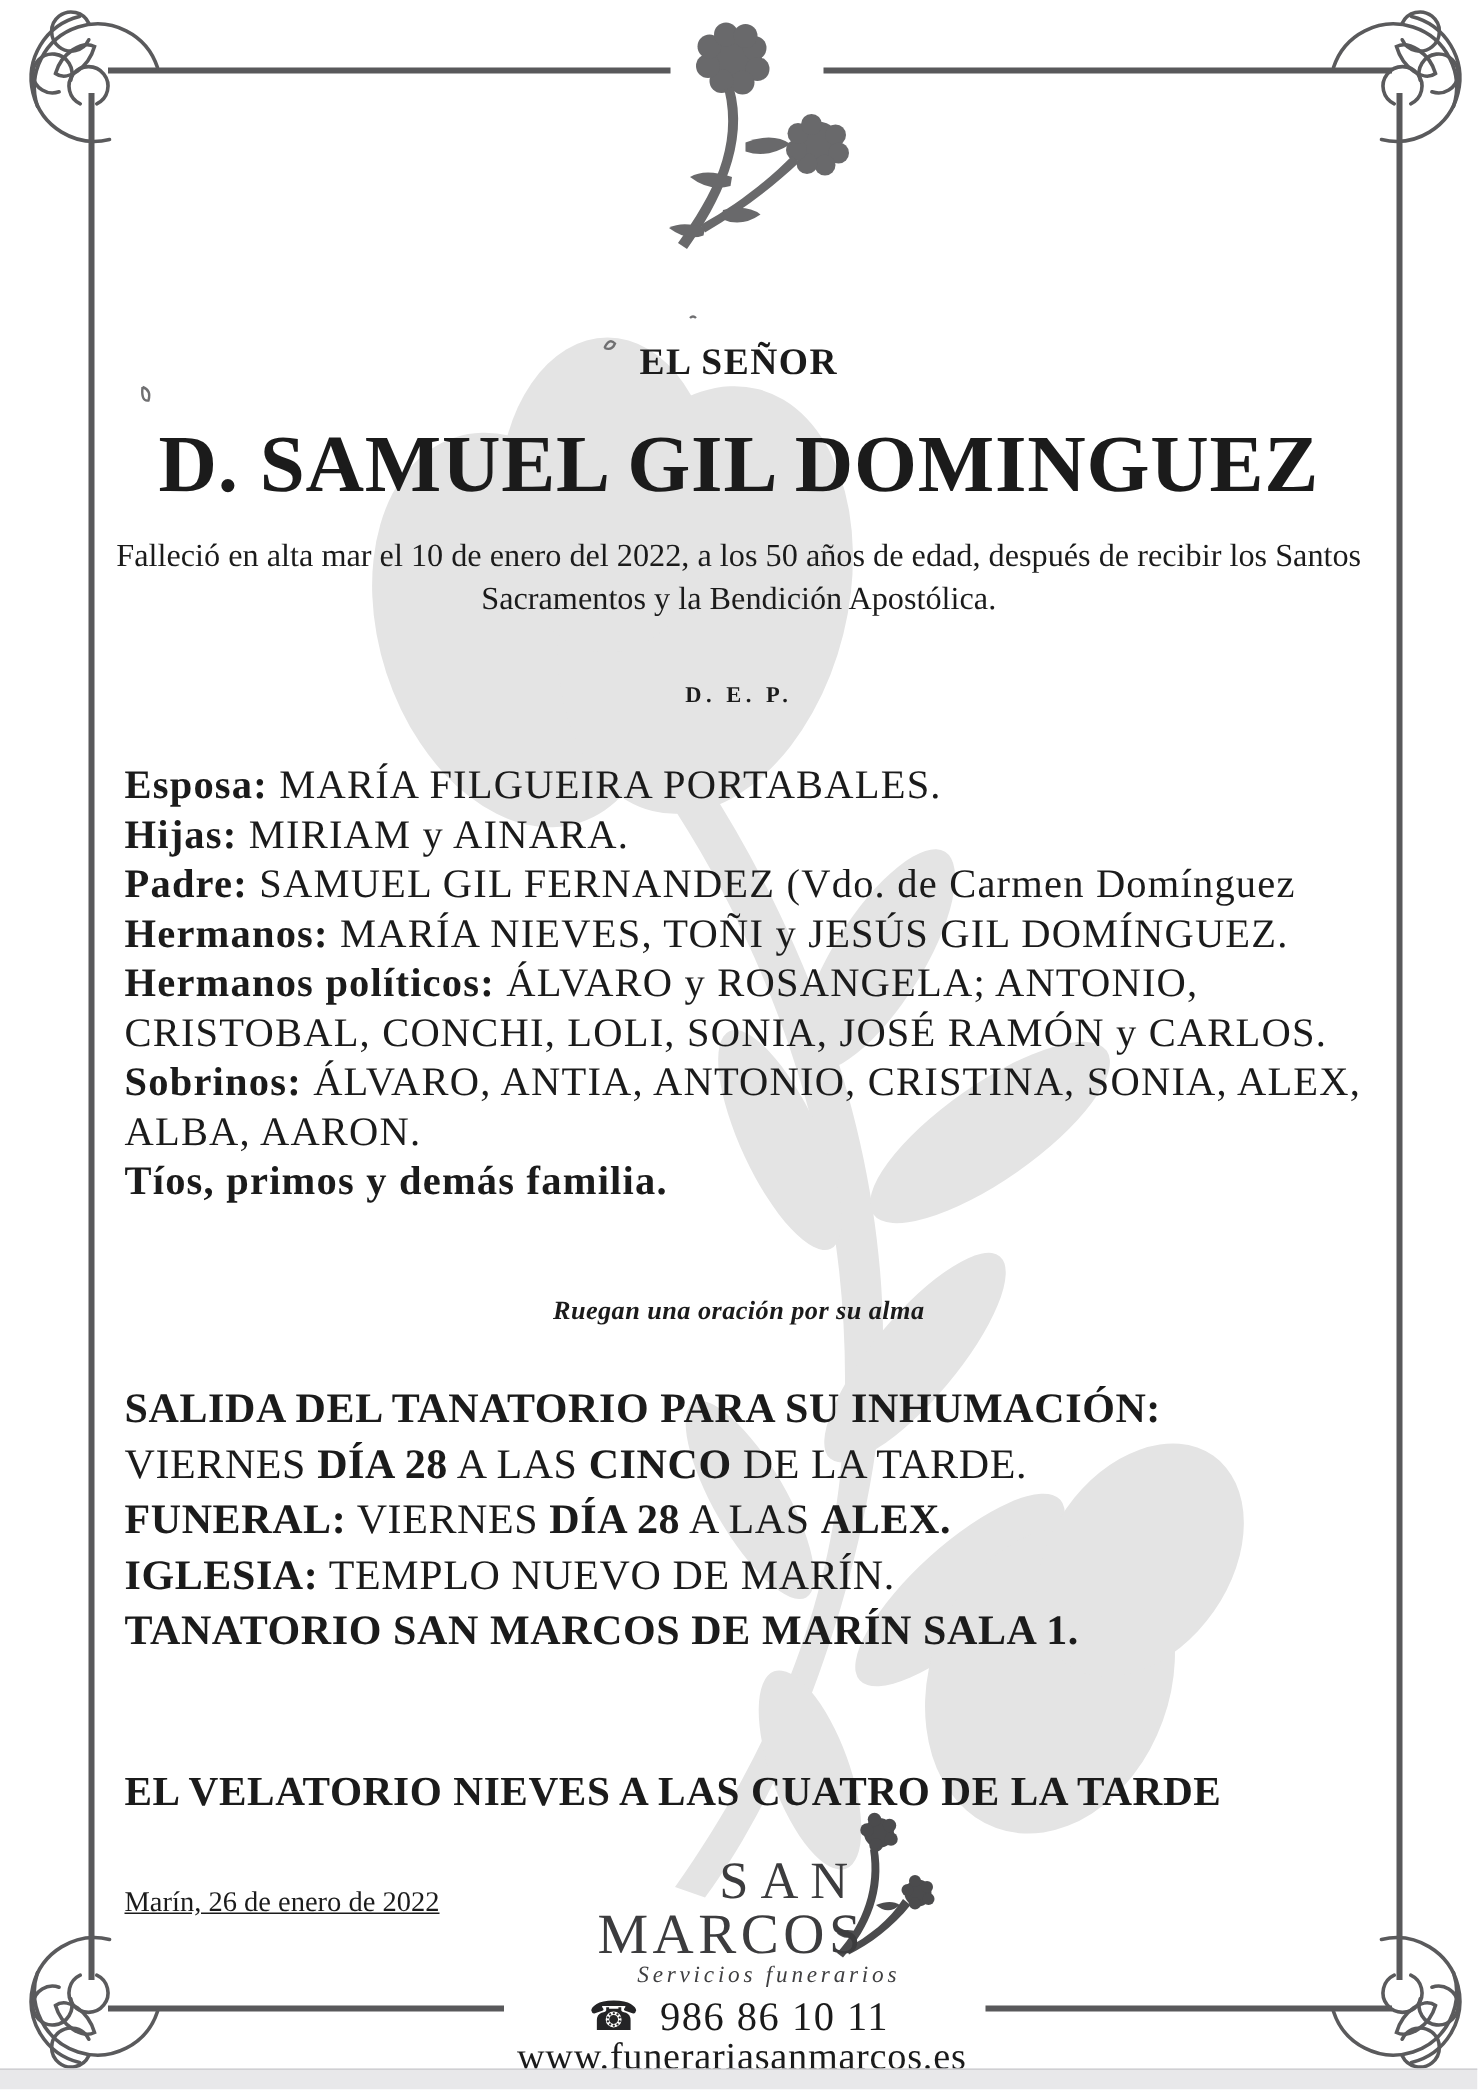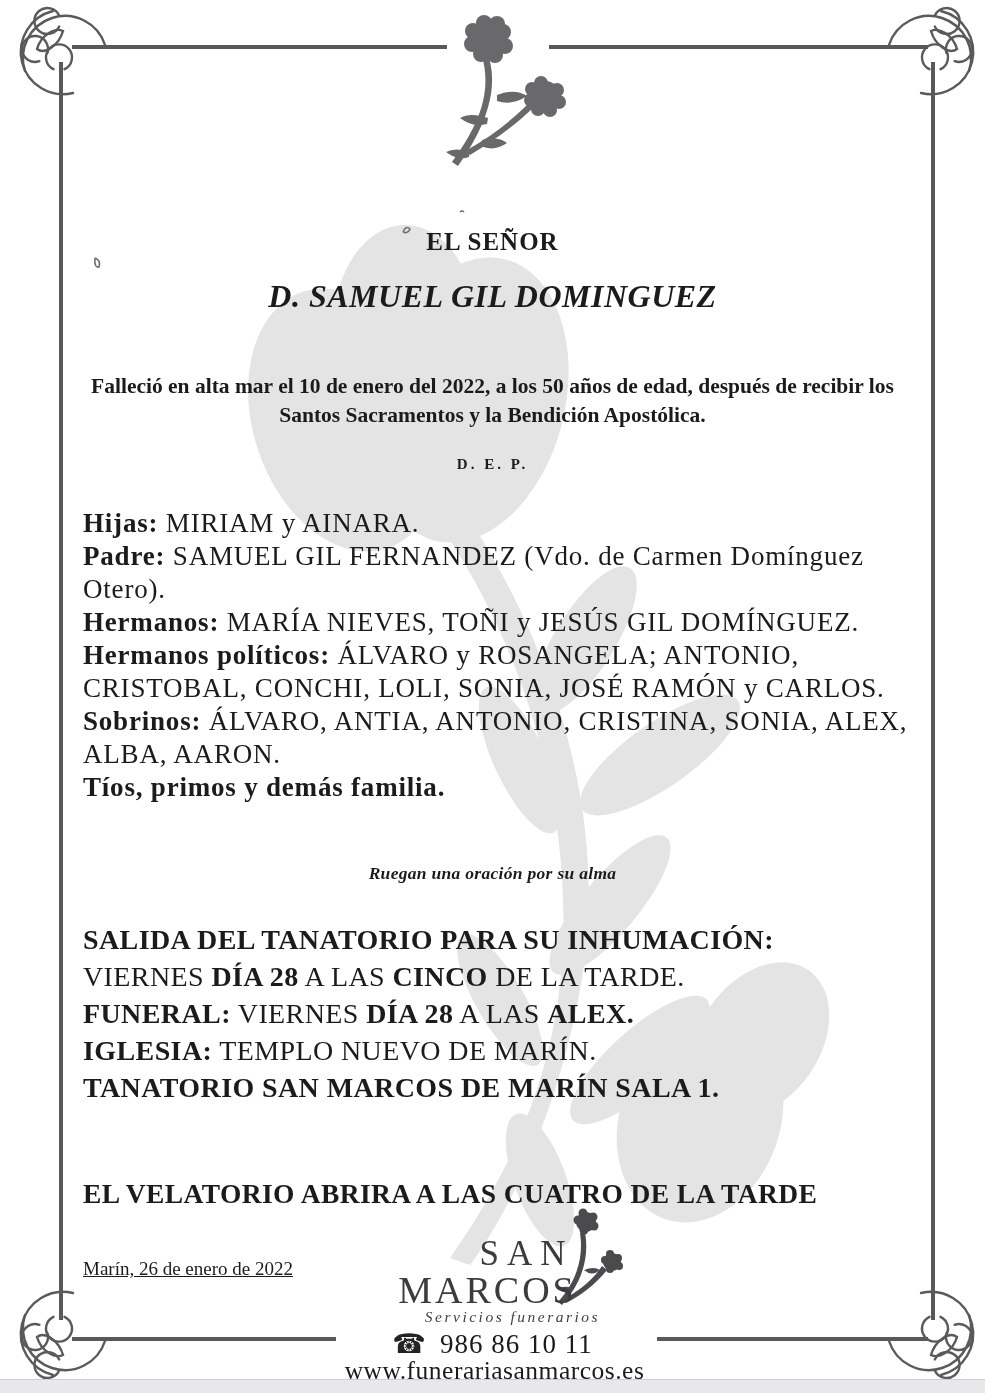--- a/index.html
+++ b/index.html
@@ -7,21 +7,21 @@
     width:985px;height:1393px;position:relative;overflow:hidden;
     background:#ffffff;color:#1b1b1b;
     font-family:"Liberation Serif","DejaVu Serif",serif;
   }
   .decor{position:absolute;left:0;top:0;width:985px;height:1393px;}
   .abs{position:absolute;}
   .center{left:0;right:0;text-align:center;}
   .b{font-weight:bold;}
 
   .honorific{top:228px;font-weight:bold;font-size:25px;letter-spacing:1px;}
-  .deceased{top:278px;font-weight:bold;font-size:32px;letter-spacing:0.5px;font-style:italic;}
+  .deceased{top:278px;font-weight:bold;font-size:54px;letter-spacing:0.5px;}
   .notice{top:356px;left:75px;right:75px;text-align:center;font-size:21.5px;line-height:29px;}
   .dep{top:456px;font-weight:bold;font-size:15px;letter-spacing:3px;}
 
   .family{top:507px;left:83px;right:50px;}
   .family p{margin:0;font-size:27px;line-height:33px;letter-spacing:0.8px;white-space:nowrap;}
 
   .prayer{top:863px;font-weight:bold;font-style:italic;font-size:17.5px;letter-spacing:0.3px;}
 
   .schedule{top:921px;left:83px;right:36px;}
   .schedule p{margin:0;font-size:28px;line-height:37px;letter-spacing:0.4px;white-space:nowrap;}
@@ -157,47 +157,47 @@
     <path d="M 572,1288 q -9,-3 -14,1 q 7,6 14,-1 Z"></path>
   </g>
 </svg>
 
 <main>
 
   <div class="abs center honorific">EL SEÑOR</div>
 
   <h1 class="abs center deceased" style="margin:0;font-weight:bold;">D. SAMUEL GIL DOMINGUEZ</h1>
 
-  <p class="abs notice" style="margin:16px;font-weight:bold;">Falleció en alta mar el 10 de enero del 2022, a los 50 años de edad, después de recibir los Santos Sacramentos y la Bendición Apostólica.</p>
+  <p class="abs notice" style="margin:0;">Falleció en alta mar el 10 de enero del 2022, a los 50 años de edad, después de recibir los Santos Sacramentos y la Bendición Apostólica.</p>
 
   <div class="abs center dep">D. E. P.</div>
 
   <section class="abs family">
+    <p><span class="b">Esposa:</span><span> MARÍA FILGUEIRA PORTABALES.</span></p>
     <p><span class="b">Hijas:</span><span> MIRIAM y AINARA.</span></p>
     <p><span class="b">Padre:</span><span> SAMUEL GIL FERNANDEZ (Vdo. de Carmen Domínguez</span></p>
-    <p><span>Otero).</span></p>
     <p><span class="b">Hermanos:</span><span> MARÍA NIEVES, TOÑI y JESÚS GIL DOMÍNGUEZ.</span></p>
     <p><span class="b">Hermanos políticos:</span><span> ÁLVARO y ROSANGELA; ANTONIO,</span></p>
     <p><span>CRISTOBAL, CONCHI, LOLI, SONIA, JOSÉ RAMÓN y CARLOS.</span></p>
     <p><span class="b">Sobrinos:</span><span> ÁLVARO, ANTIA, ANTONIO, CRISTINA, SONIA, ALEX,</span></p>
     <p><span>ALBA, AARON.</span></p>
     <p><span class="b">Tíos, primos y demás familia.</span></p>
   </section>
 
   <div class="abs center prayer">Ruegan una oración por su alma</div>
 
   <section class="abs schedule">
     <p><span class="b">SALIDA DEL TANATORIO PARA SU INHUMACIÓN:</span></p>
     <p><span>VIERNES </span><span class="b">DÍA 28</span><span> A LAS </span><span class="b">CINCO</span><span> DE LA TARDE.</span></p>
     <p><span class="b">FUNERAL:</span><span> VIERNES </span><span class="b">DÍA 28</span><span> A LAS </span><span class="b">ALEX.</span></p>
     <p><span class="b">IGLESIA:</span><span> TEMPLO NUEVO DE MARÍN.</span></p>
     <p><span class="b">TANATORIO SAN MARCOS DE MARÍN SALA 1.</span></p>
   </section>
 
-  <p class="abs wake" style="margin:0;">EL VELATORIO ABRIRA A LAS CUATRO DE LA TARDE</p>
+  <p class="abs wake" style="margin:0;">EL VELATORIO NIEVES A LAS CUATRO DE LA TARDE</p>
 
   <footer>
     <div class="abs place-date">Marín, 26 de enero de 2022</div>
 
     <div class="abs center logo-san">SAN</div>
     <div class="abs center logo-marcos">MARCOS</div>
     <div class="abs center logo-tagline">
       <span>Servicios funerarios</span>
     </div>
 

